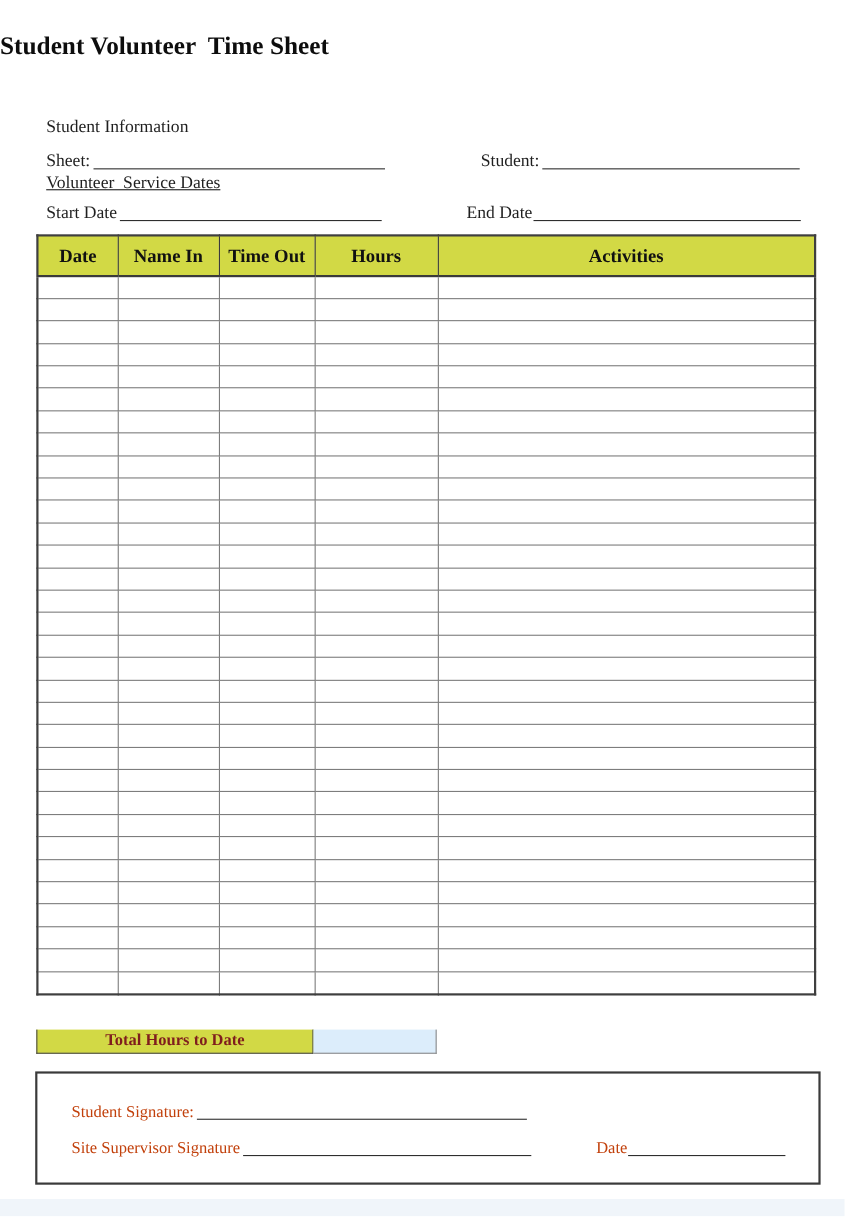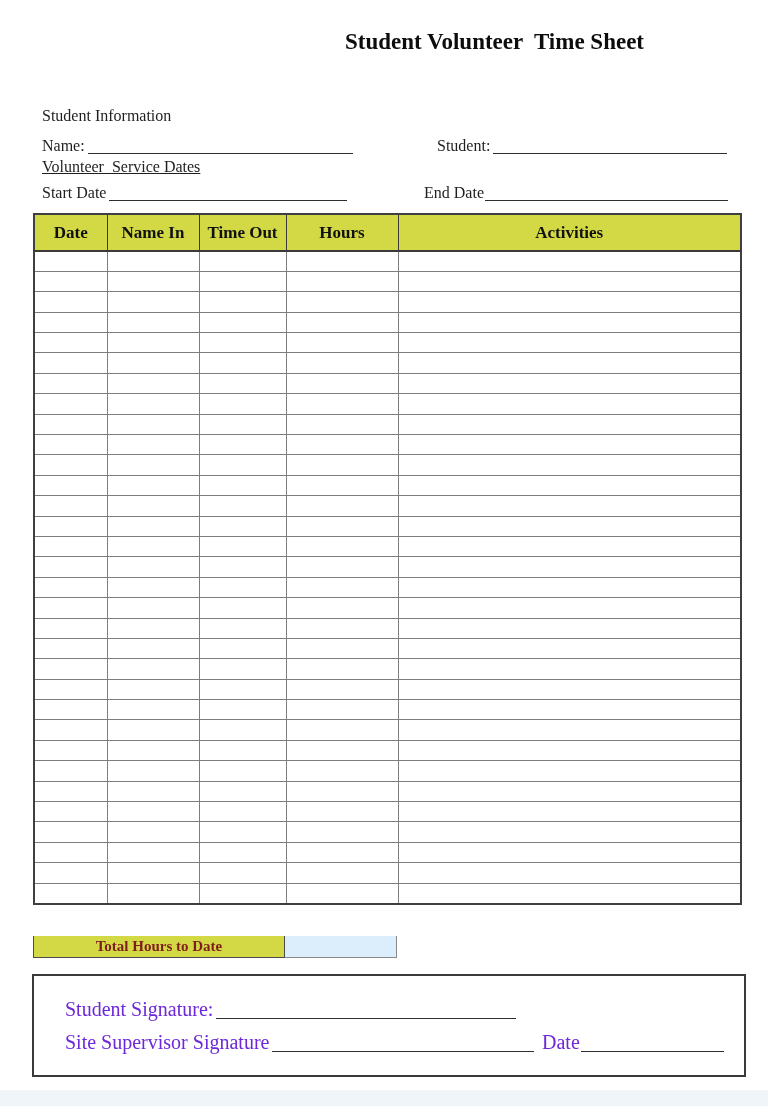--- a/index.html
+++ b/index.html
@@ -14,21 +14,21 @@
   .page{
     position:relative;
     width:768px;height:1106px;
     background:#ffffff;
     font-family:"Liberation Serif","DejaVu Serif",serif;
     color:var(--ink);
     overflow:hidden;
   }
   .title{
     position:absolute;left:0;top:29px;width:644px;
-    text-align:right;font-size:23px;font-weight:bold;
+    text-align:left;font-size:23px;font-weight:bold;
     white-space:pre;color:#0d0d0d;
   }
   .section-label{
     position:absolute;font-size:16px;white-space:pre;color:#1f1f1f;
   }
   .field{
     position:absolute;font-size:16px;white-space:nowrap;color:#1f1f1f;
   }
   .fill-line{
     display:inline-block;
@@ -78,40 +78,40 @@
   .total-value-cell{
     width:112px;height:22px;
     background:var(--total-bg);
     border:1px solid #8a8a8a;border-top:none;border-left:none;
     font-size:14px;text-align:center;
   }
   .signature-box{
     position:absolute;left:32px;top:974px;width:714px;height:103px;
     border:2px solid #3a3a3a;background:#fff;
   }
-  .sig-field{position:absolute;font-size:20px;white-space:nowrap;color:#6d28d9;}
+  .sig-field{position:absolute;font-size:15px;white-space:nowrap;color:#c2410c;}
   .sig-student{left:31px;top:22px;}
   .sig-supervisor{left:31px;top:55px;}
   .sig-date{left:508px;top:55px;}
   .bottom-strip{
     position:absolute;left:0;top:1090px;width:768px;height:16px;
     background:#f0f5fa;
   }
 </style>
 </head>
 <body>
 
 <div class="page">
 
   <div class="title">Student Volunteer  Time Sheet</div>
 
   <div class="section-label" style="left:42px;top:107px;">Student Information</div>
 
   <div class="field" style="left:42px;top:134px;">
-    <span>Name:</span><span class="fill-line line-name"></span>
+    <span>Sheet:</span><span class="fill-line line-name"></span>
   </div>
 
   <div class="field" style="left:437px;top:134px;">
     <span>Student:</span><span class="fill-line line-quarter"></span>
   </div>
 
   <div class="section-label" style="left:42px;top:158px;text-decoration:underline;">Volunteer  Service Dates</div>
 
   <div class="field" style="left:42px;top:181px;">
     <span>Start Date</span><span class="fill-line line-start"></span>

